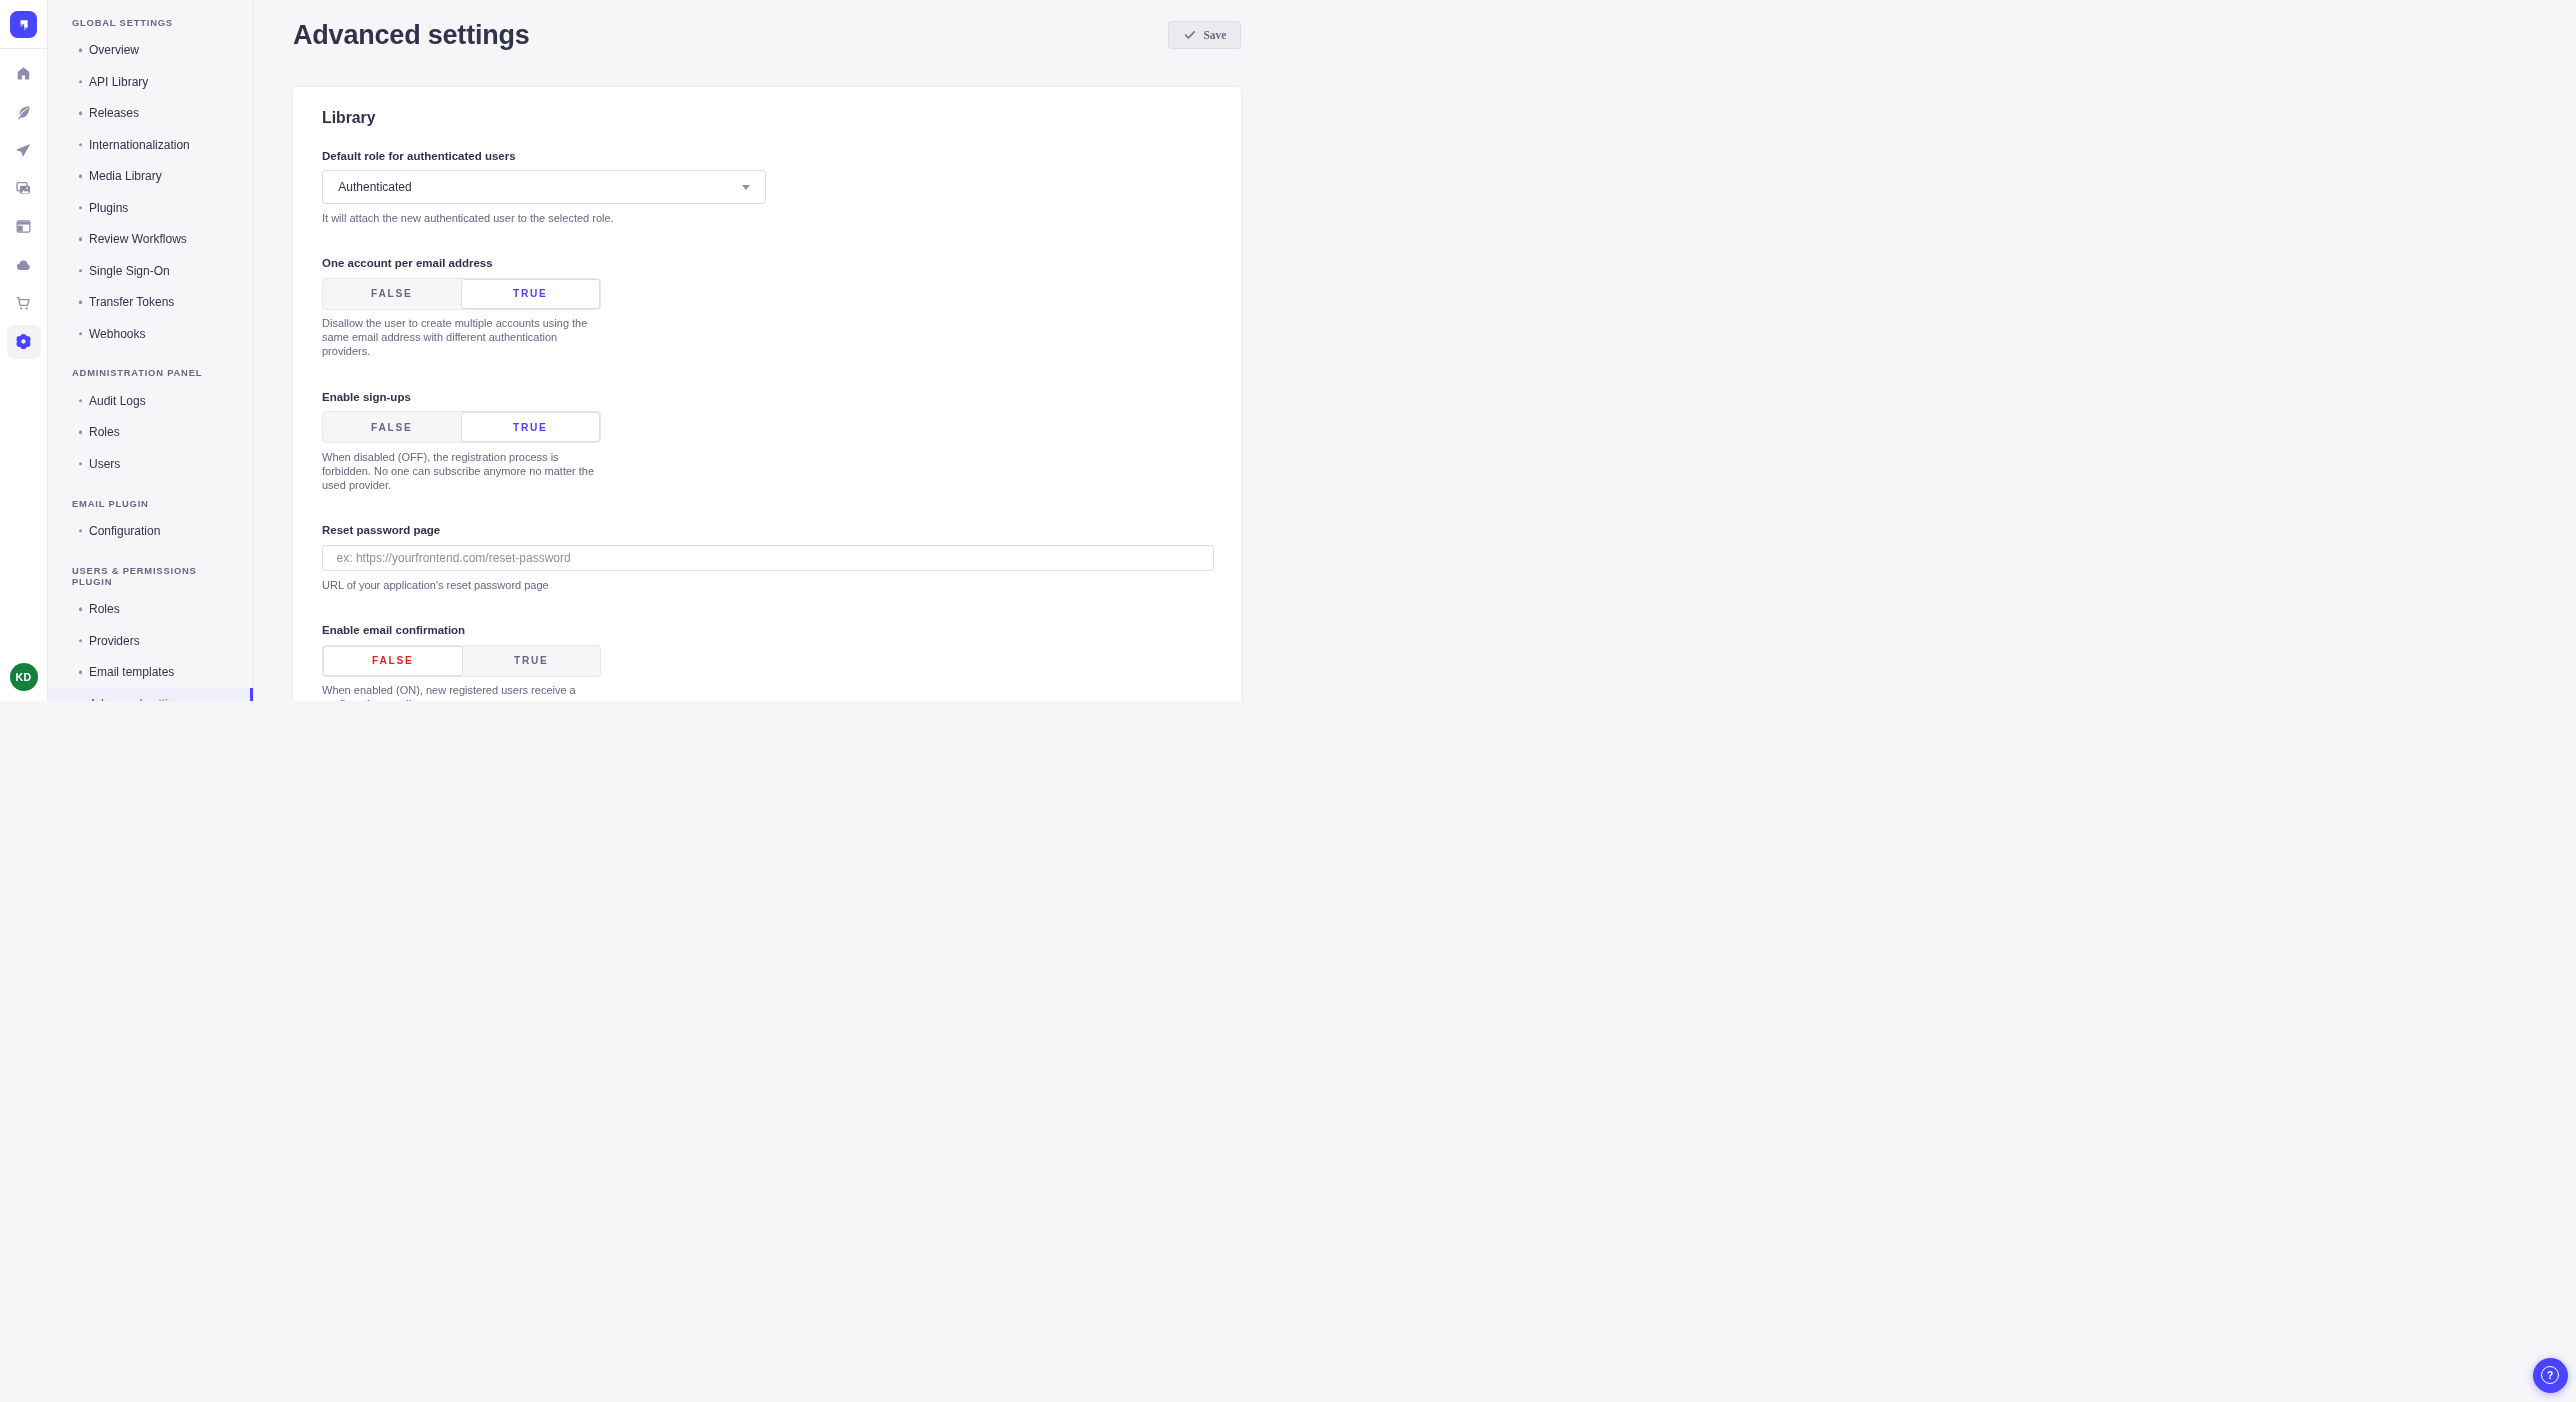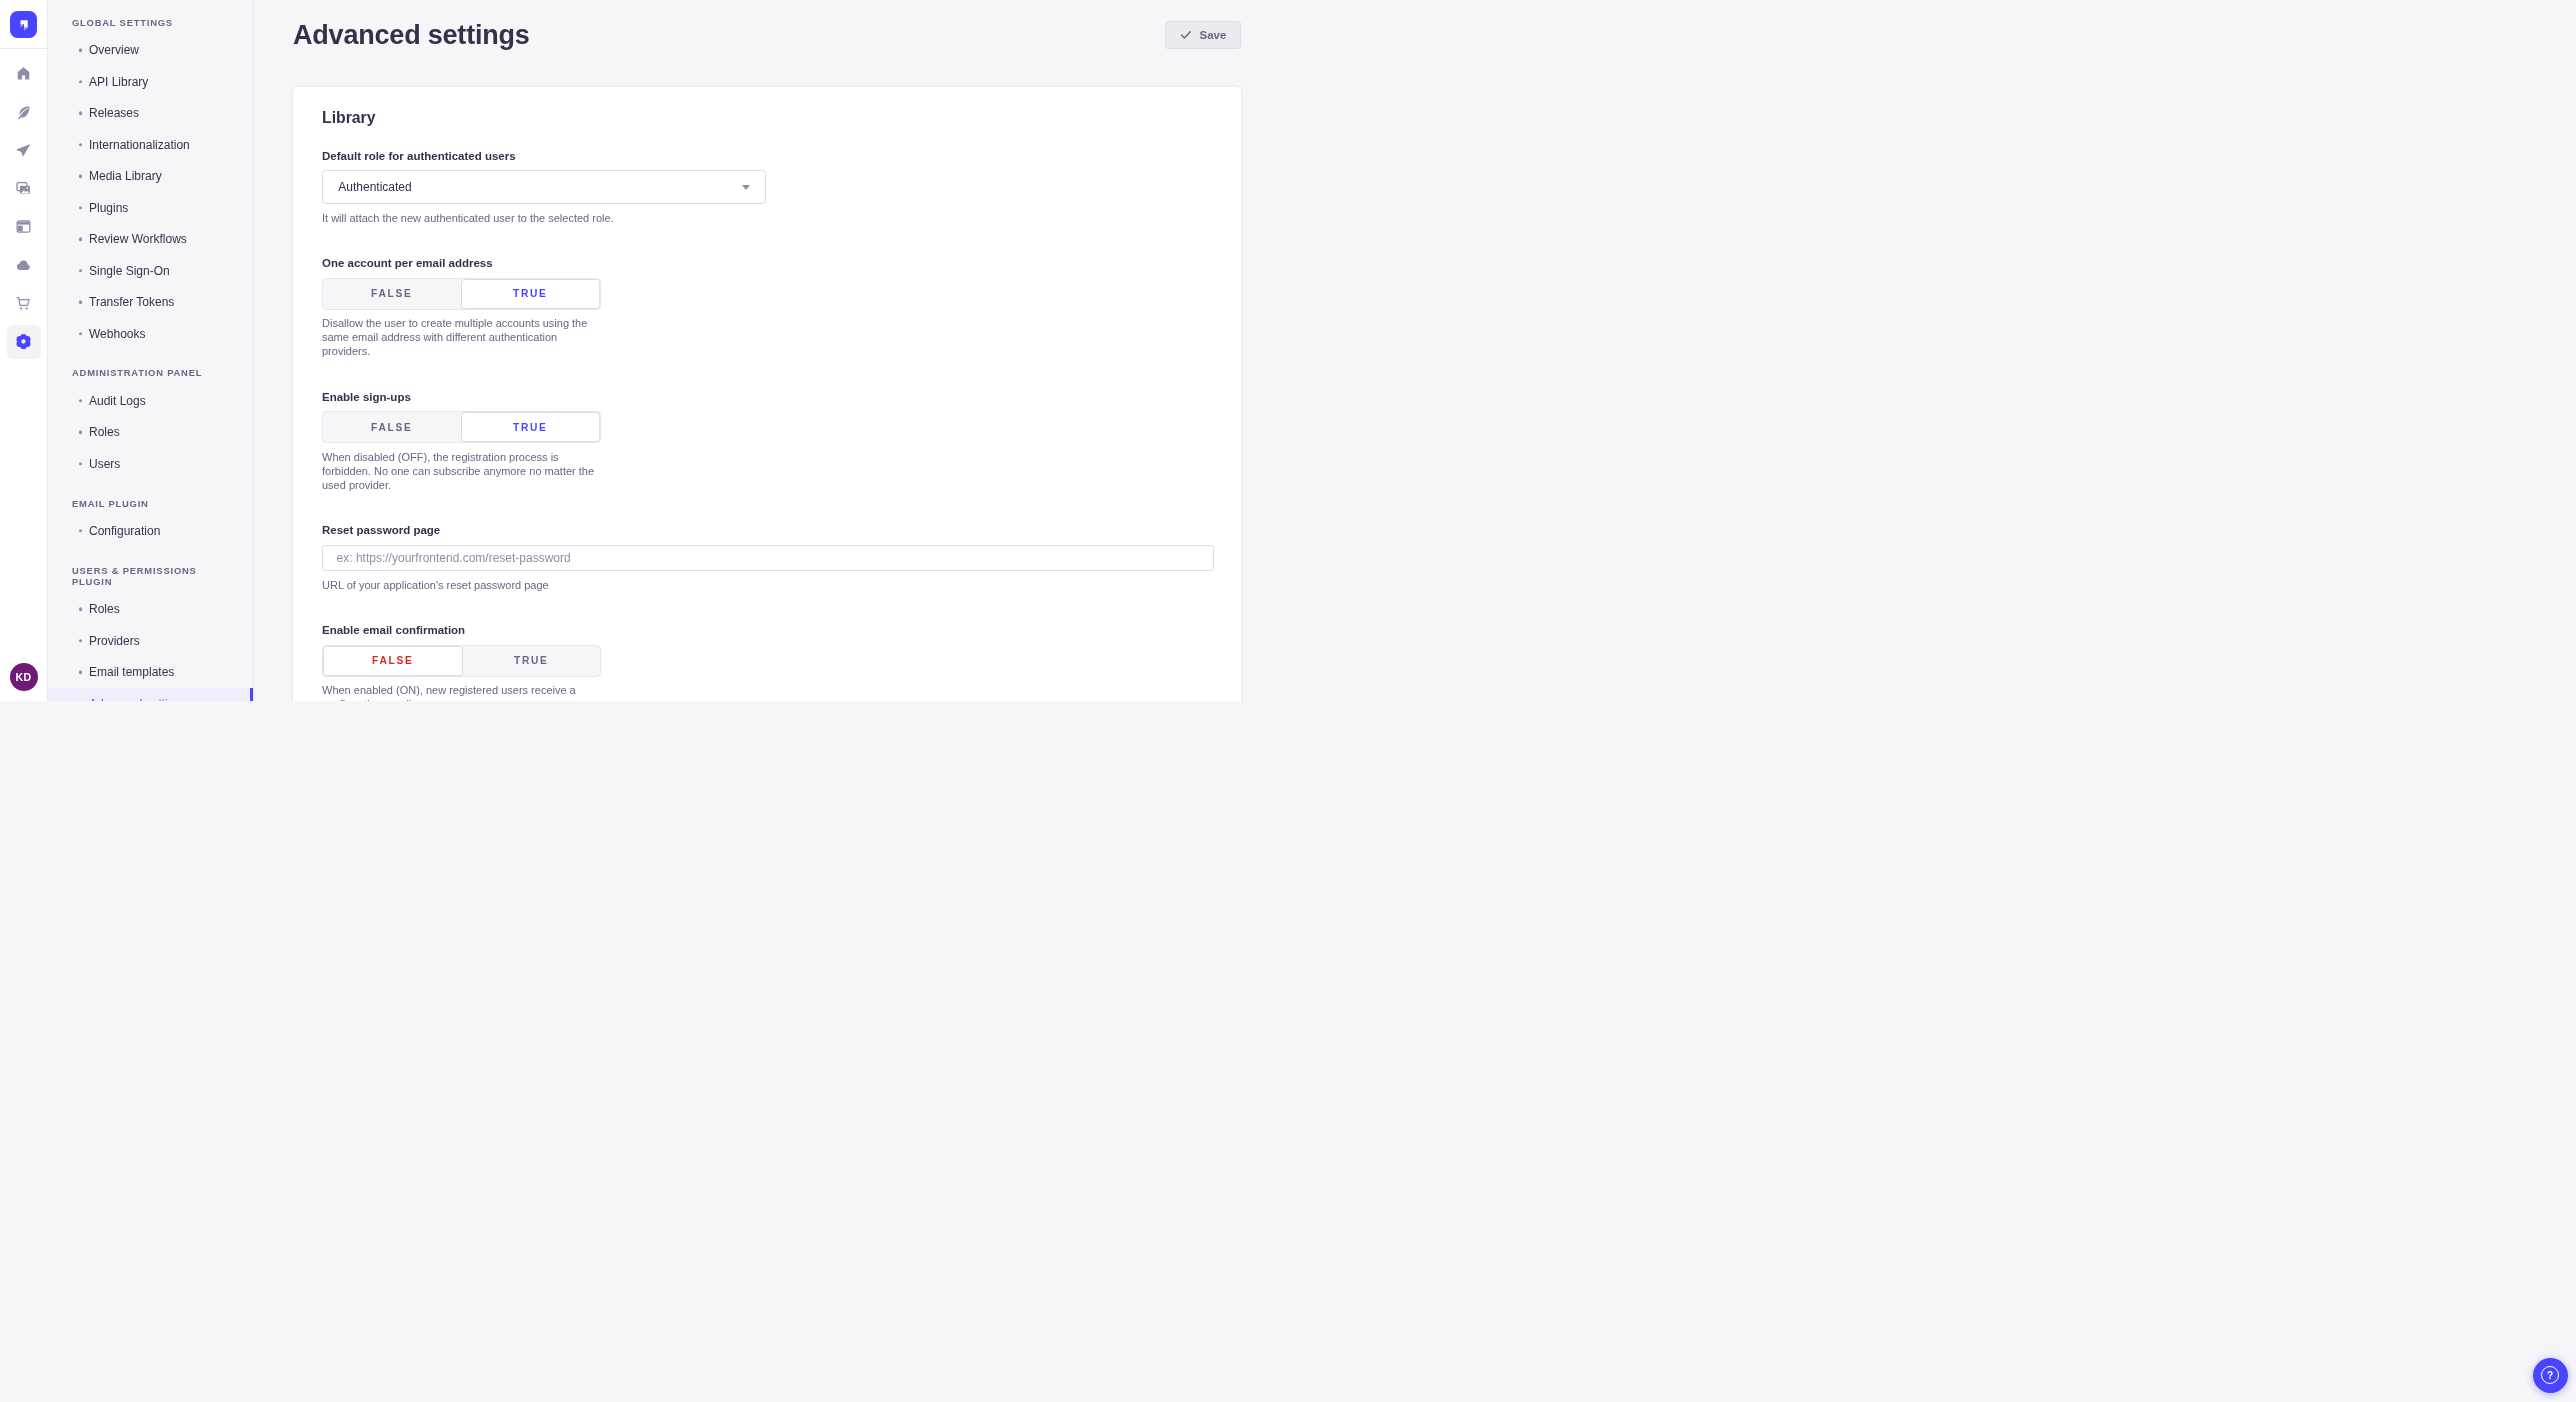--- a/index.html
+++ b/index.html
@@ -24,21 +24,21 @@
   }
   .rail-divider { width: 100%; height: 0.9px; background: #e9e9f0; }
   .rail-nav { display: flex; flex-direction: column; align-items: center; gap: 4.3px; padding-top: 7.7px; }
   .rail-btn {
     width: 34px; height: 34px; border-radius: 6.8px; border: none; background: transparent;
     display: flex; align-items: center; justify-content: center; cursor: pointer; color: #8e8ea9;
   }
   .rail-btn.active { background: #f3f3f6; color: #4945ff; }
   .rail-avatar {
     margin-top: auto; margin-bottom: 10.2px;
-    width: 28px; height: 28px; border-radius: 50%; background: #701a75;
+    width: 28px; height: 28px; border-radius: 50%; background: #15803d;
     color: #fff; font-size: 10.6px; font-weight: 700; letter-spacing: 0.3px;
     display: flex; align-items: center; justify-content: center; cursor: pointer;
   }
 
   
   .subnav {
     width: 206px; flex-shrink: 0; border-right: 0.9px solid #e9e9f0;
     padding-top: 9px; background: #f6f6f9; overflow: hidden;
   }
   .subnav-title {
@@ -63,21 +63,21 @@
   
   .main { flex: 1; display: flex; flex-direction: column; overflow: hidden; }
   .main-header {
     display: flex; align-items: center; justify-content: space-between;
     padding: 19.6px 47px 0 39px;
   }
   .page-title { font-size: 27px; font-weight: 700; color: #32324d; letter-spacing: -0.2px; }
   .save-btn {
     display: flex; align-items: center; gap: 6.8px; height: 28px; padding: 0 13.6px;
     background: #eaeaef; border: 0.9px solid #dcdce4; border-radius: 3.4px;
-    font-family: Liberation Sans, sans-serif; font-size: 11.5px; font-weight: 600; color: #666687; cursor: pointer;
+    font-family: Liberation Serif, serif; font-size: 11.5px; font-weight: 600; color: #666687; cursor: pointer;
   }
   .card {
     flex: 1; background: #fff; border-radius: 5.1px;
     margin: 36px 47px 0 39px; padding: 22px 27px 34px 29px;
     box-shadow: 0 0.9px 3.4px rgba(33,33,52,.1);
   }
   .card-heading { font-size: 15.8px; font-weight: 600; color: #32324d; margin-bottom: 23px; }
 
   .field { margin-bottom: 31.5px; }
   .field:last-child { margin-bottom: 0; }

